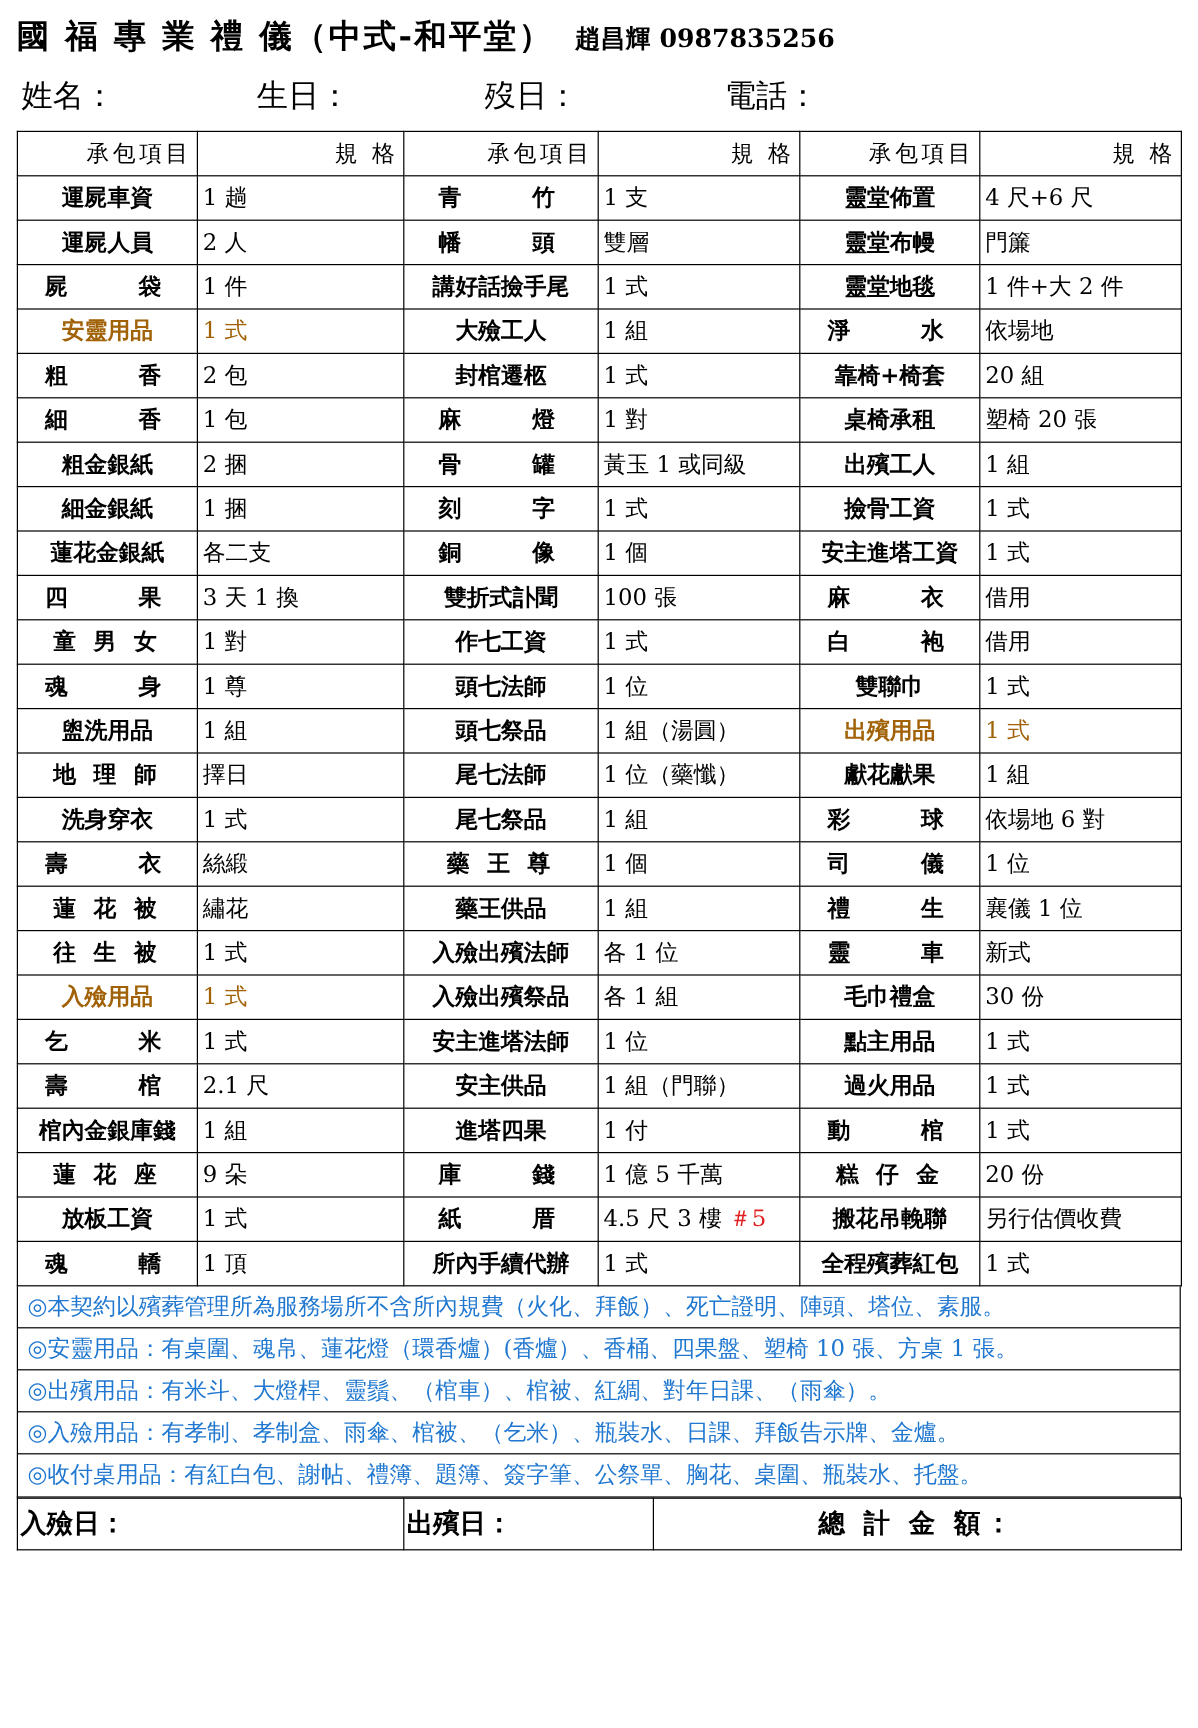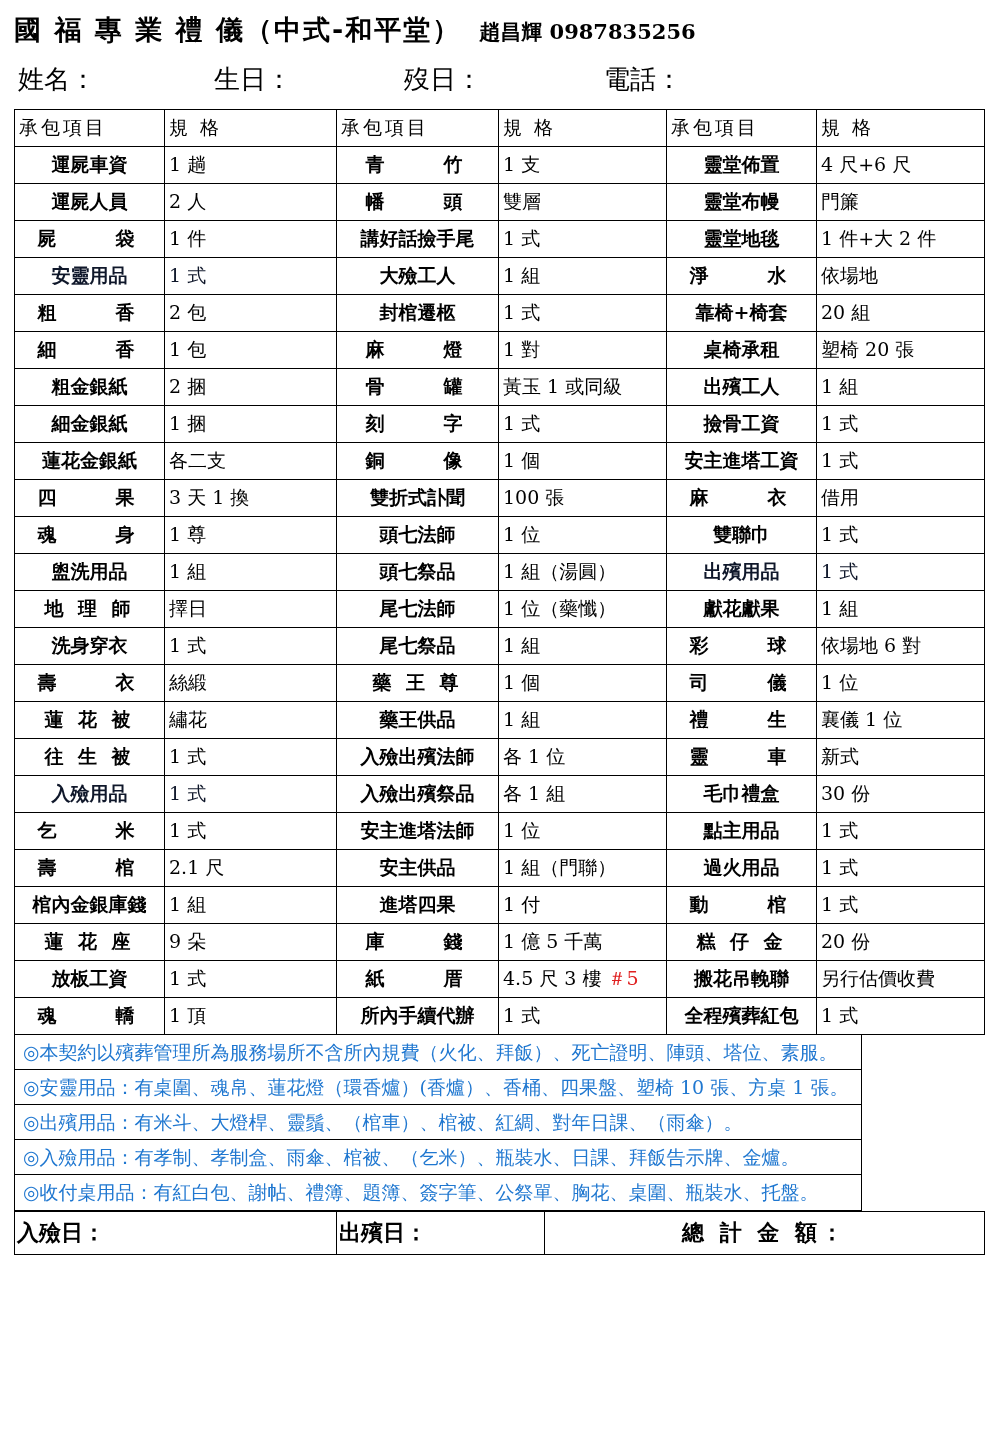--- a/index.html
+++ b/index.html
@@ -82,35 +82,35 @@
 
   .item {
     text-align: center;
     font-weight: bold;
   }
   .spec {
     text-align: left;
     padding-left: 7px;
   }
   .hdr .item, .hdr .spec {
-    text-align: left;
+    text-align: right;
     font-weight: normal;
     letter-spacing: 3px;
   }
   .hdr td { letter-spacing: 2px; }
-  .blue { color: #0f172a; margin-left: 36px; }
+  .blue { color: #a16207; margin-left: 36px; }
   .small { font-size: 16px; }
   .xsmall { font-size: 15px; }
   .red { color: #e02020; }
   .spread { letter-spacing: 7px; margin-top: 24px; }
   .spread3 { letter-spacing: 4px; }
 
   
   .notes {
-    width: 848px;
+    width: 970px;
     border-left: 1px solid #000;
     border-right: 1px solid #000;
     border-bottom: 1px solid #000;
     box-sizing: border-box;
   }
   .note {
     border-bottom: 1px solid #000;
     color: #1f77d0;
     font-size: 19px;
     font-family: "DejaVu Serif", "Liberation Serif", serif;
@@ -249,20 +249,28 @@
         </tr>
         <tr>
           <td class="item spread">四　　果</td>
           <td class="spec">3 天 1 換</td>
           <td class="item">雙折式訃聞</td>
           <td class="spec">100 張</td>
           <td class="item spread">麻　　衣</td>
           <td class="spec">借用</td>
         </tr>
         <tr>
+          <td class="item spread3">童 男 女</td>
+          <td class="spec">1 對</td>
+          <td class="item">作七工資</td>
+          <td class="spec">1 式</td>
+          <td class="item spread">白　　袍</td>
+          <td class="spec">借用</td>
+        </tr>
+        <tr>
           <td class="item spread">魂　　身</td>
           <td class="spec">1 尊</td>
           <td class="item">頭七法師</td>
           <td class="spec">1 位</td>
           <td class="item">雙聯巾</td>
           <td class="spec">1 式</td>
         </tr>
         <tr>
           <td class="item">盥洗用品</td>
           <td class="spec">1 組</td>

